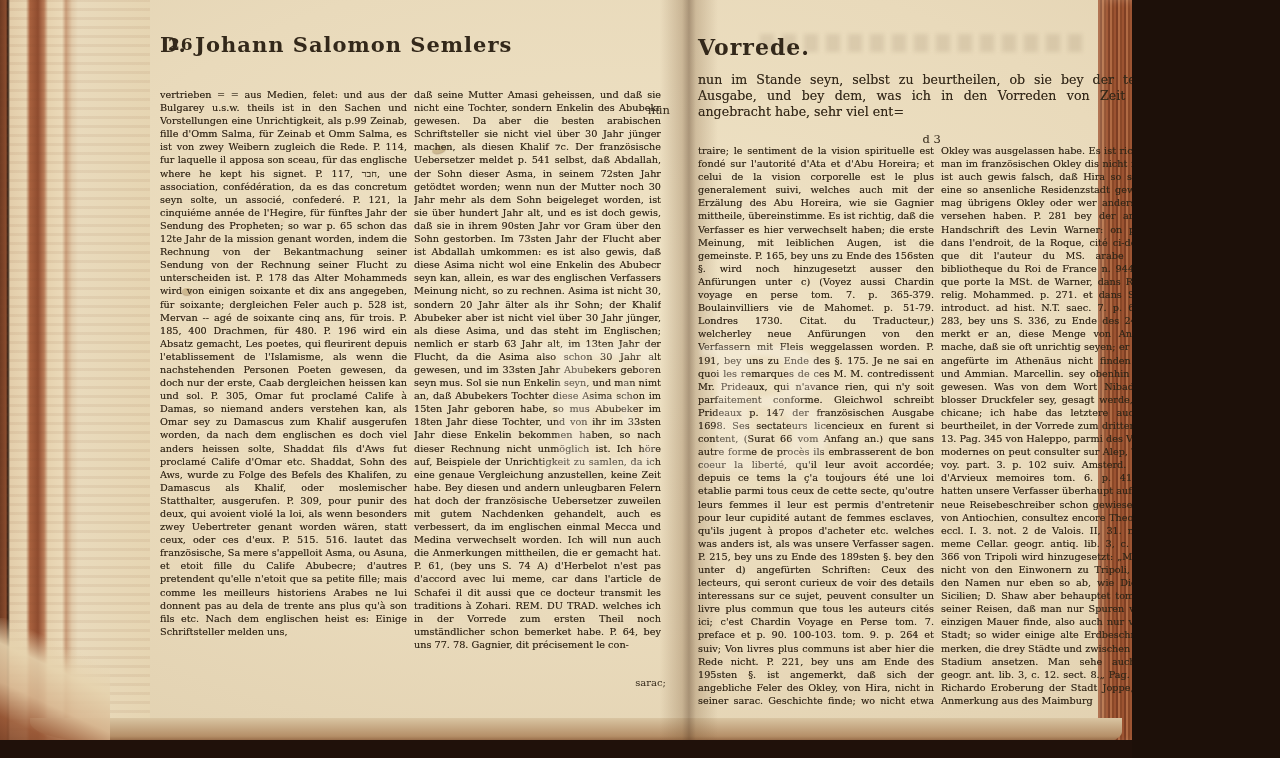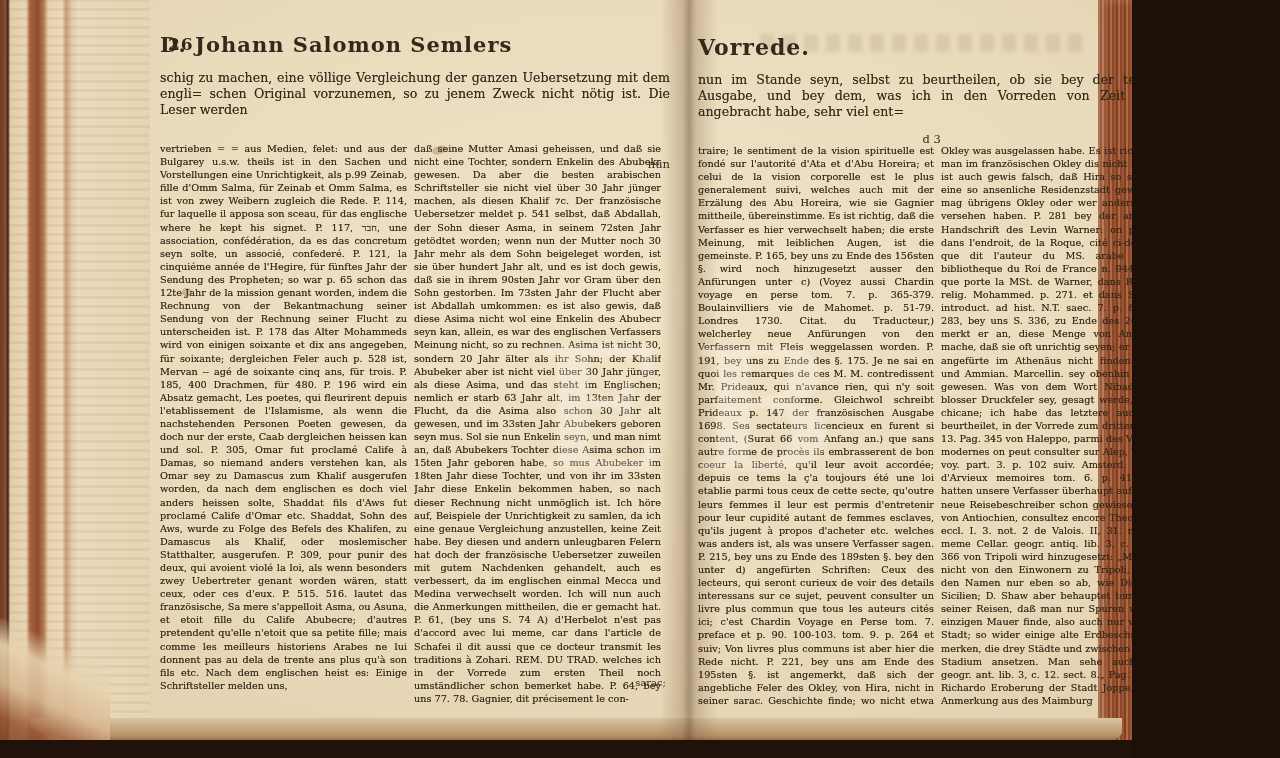--- a/index.html
+++ b/index.html
@@ -98,21 +98,20 @@
   <div class="showthrough"></div>
 
   <div class="flaw" style="left:432px;top:146px;transform:rotate(-18deg);"></div>
   <div class="flaw" style="left:182px;top:288px;width:10px;"></div>
 
   <div class="page ink" id="page-left">
     <div class="hdr-row">
       <span class="pagenum">26</span>
       <span class="running-head">D. Johann Salomon Semlers</span>
     </div>
-    <div class="intro">schig zu machen, eine völlige Vergleichung der ganzen Uebersetzung mit dem engli= schen Original vorzunemen, so zu jenem Zweck nicht nötig ist.    Die Leser werden</div>
     <div class="intro-foot">
       <span class="catchword-right">nun</span>
     </div>
     <div class="cols">
       <div class="col">vertrieben = = aus Medien, felet: und aus der Bulgarey u.s.w. theils ist in den Sachen und Vorstellungen eine Unrichtigkeit, als p.99 Zeinab, fille d'Omm Salma, für Zeinab et Omm Salma, es ist von zwey Weibern zugleich die Rede.  P. 114, fur laquelle il apposa son sceau, für das englische where he kept his signet.  P. 117, חבר, une association, confédération, da es das concretum seyn solte, un associé, confederé. P. 121, la cinquiéme année de l'Hegire, für fünftes Jahr der Sendung des Propheten; so war p. 65 schon das 12te Jahr de la mission genant worden, indem die Rechnung von der Bekantmachung seiner Sendung von der Rechnung seiner Flucht zu unterscheiden ist.  P. 178 das Alter Mohammeds wird von einigen soixante et dix ans angegeben, für soixante; dergleichen Feler auch p. 528 ist, Mervan -- agé de soixante cinq ans, für trois.  P. 185, 400 Drachmen, für 480.  P. 196 wird ein Absatz gemacht, Les poetes, qui fleurirent depuis l'etablissement de l'Islamisme, als wenn die nachstehenden Personen Poeten gewesen, da doch nur der erste, Caab dergleichen heissen kan und sol. P. 305, Omar fut proclamé Calife à Damas, so niemand anders verstehen kan, als Omar sey zu Damascus zum Khalif ausgerufen worden, da nach dem englischen es doch viel anders heissen solte, Shaddat fils d'Aws fut proclamé Calife d'Omar etc.  Shaddat, Sohn des Aws, wurde zu Folge des Befels des Khalifen, zu Damascus als Khalif, oder moslemischer Statthalter, ausgerufen. P. 309, pour punir des deux, qui avoient violé la loi, als wenn besonders zwey Uebertreter genant worden wären, statt ceux, oder ces d'eux.  P. 515. 516. lautet das französische, Sa mere s'appelloit Asma, ou Asuna, et etoit fille du Calife Abubecre; d'autres pretendent qu'elle n'etoit que sa petite fille; mais comme les meilleurs historiens Arabes ne lui donnent pas au dela de trente ans plus qu'à son fils etc.  Nach dem englischen heist es:  Einige Schriftsteller melden uns,</div>
       <div class="col">daß seine Mutter Amasi geheissen, und daß sie nicht eine Tochter, sondern Enkelin des Abubekr gewesen.  Da aber die besten arabischen Schriftsteller sie nicht viel über 30 Jahr jünger machen, als diesen Khalif ⁊c.  Der französische Uebersetzer meldet p. 541 selbst, daß Abdallah, der Sohn dieser Asma, in seinem 72sten Jahr getödtet worden; wenn nun der Mutter noch 30 Jahr mehr als dem Sohn beigeleget worden, ist sie über hundert Jahr alt, und es ist doch gewis, daß sie in ihrem 90sten Jahr vor Gram über den Sohn gestorben. Im 73sten Jahr der Flucht aber ist Abdallah umkommen: es ist also gewis, daß diese Asima nicht wol eine Enkelin des Abubecr seyn kan, allein, es war des englischen Verfassers Meinung nicht, so zu rechnen.  Asima ist nicht 30, sondern 20 Jahr älter als ihr Sohn; der Khalif Abubeker aber ist nicht viel über 30 Jahr jünger, als diese Asima, und das steht im Englischen; nemlich er starb 63 Jahr alt, im 13ten Jahr der Flucht, da die Asima also schon 30 Jahr alt gewesen, und im 33sten Jahr Abubekers geboren seyn mus.  Sol sie nun Enkelin seyn, und man nimt an, daß Abubekers Tochter diese Asima schon im 15ten Jahr geboren habe, so mus Abubeker im 18ten Jahr diese Tochter, und von ihr im 33sten Jahr diese Enkelin bekommen haben, so nach dieser Rechnung nicht unmöglich ist.  Ich höre auf, Beispiele der Unrichtigkeit zu samlen, da ich eine genaue Vergleichung anzustellen, keine Zeit habe.  Bey diesen und andern unleugbaren Felern hat doch der französische Uebersetzer zuweilen mit gutem Nachdenken gehandelt, auch es verbessert, da im englischen einmal Mecca und Medina verwechselt worden.  Ich will nun auch die Anmerkungen mittheilen, die er gemacht hat.  P. 61, (bey uns S. 74 A)  d'Herbelot n'est pas d'accord avec lui meme, car dans l'article de Schafei il dit aussi que ce docteur transmit les traditions à Zohari. REM. DU TRAD. welches ich in der Vorrede zum ersten Theil noch umständlicher schon bemerket habe.  P. 64, bey uns 77. 78. Gagnier, dit précisement le con-</div>
     </div>
     <div class="col-catch">sarac;</div>
   </div>
 

